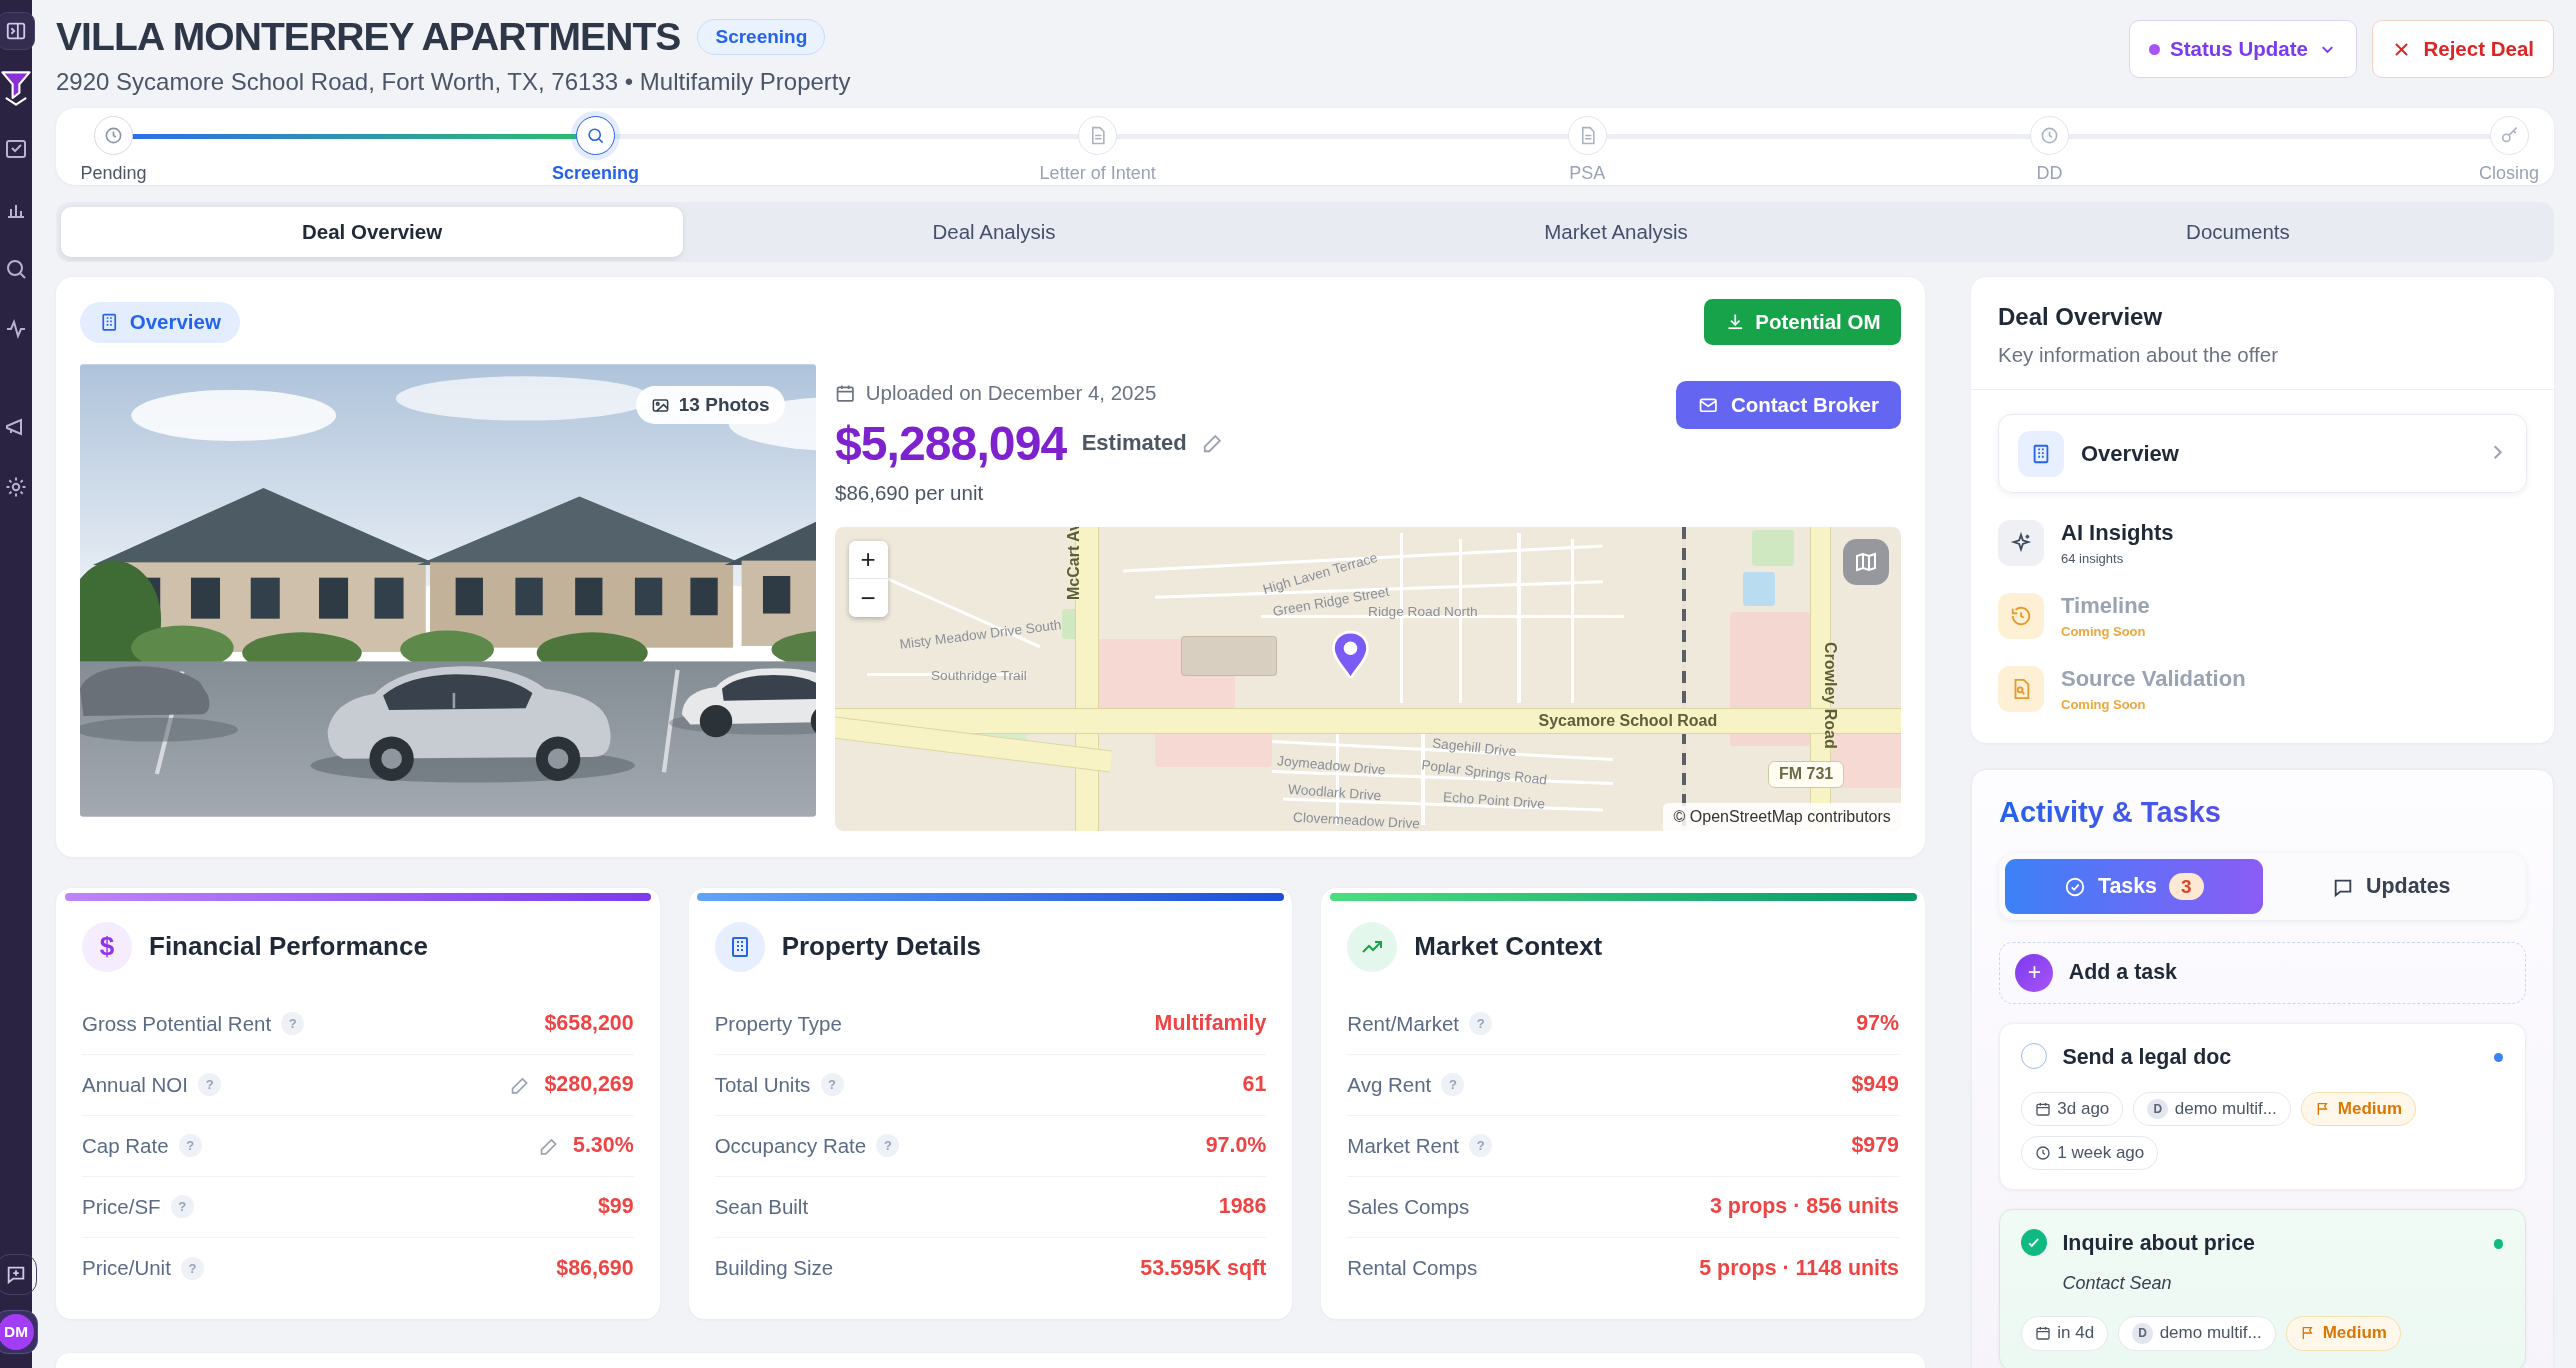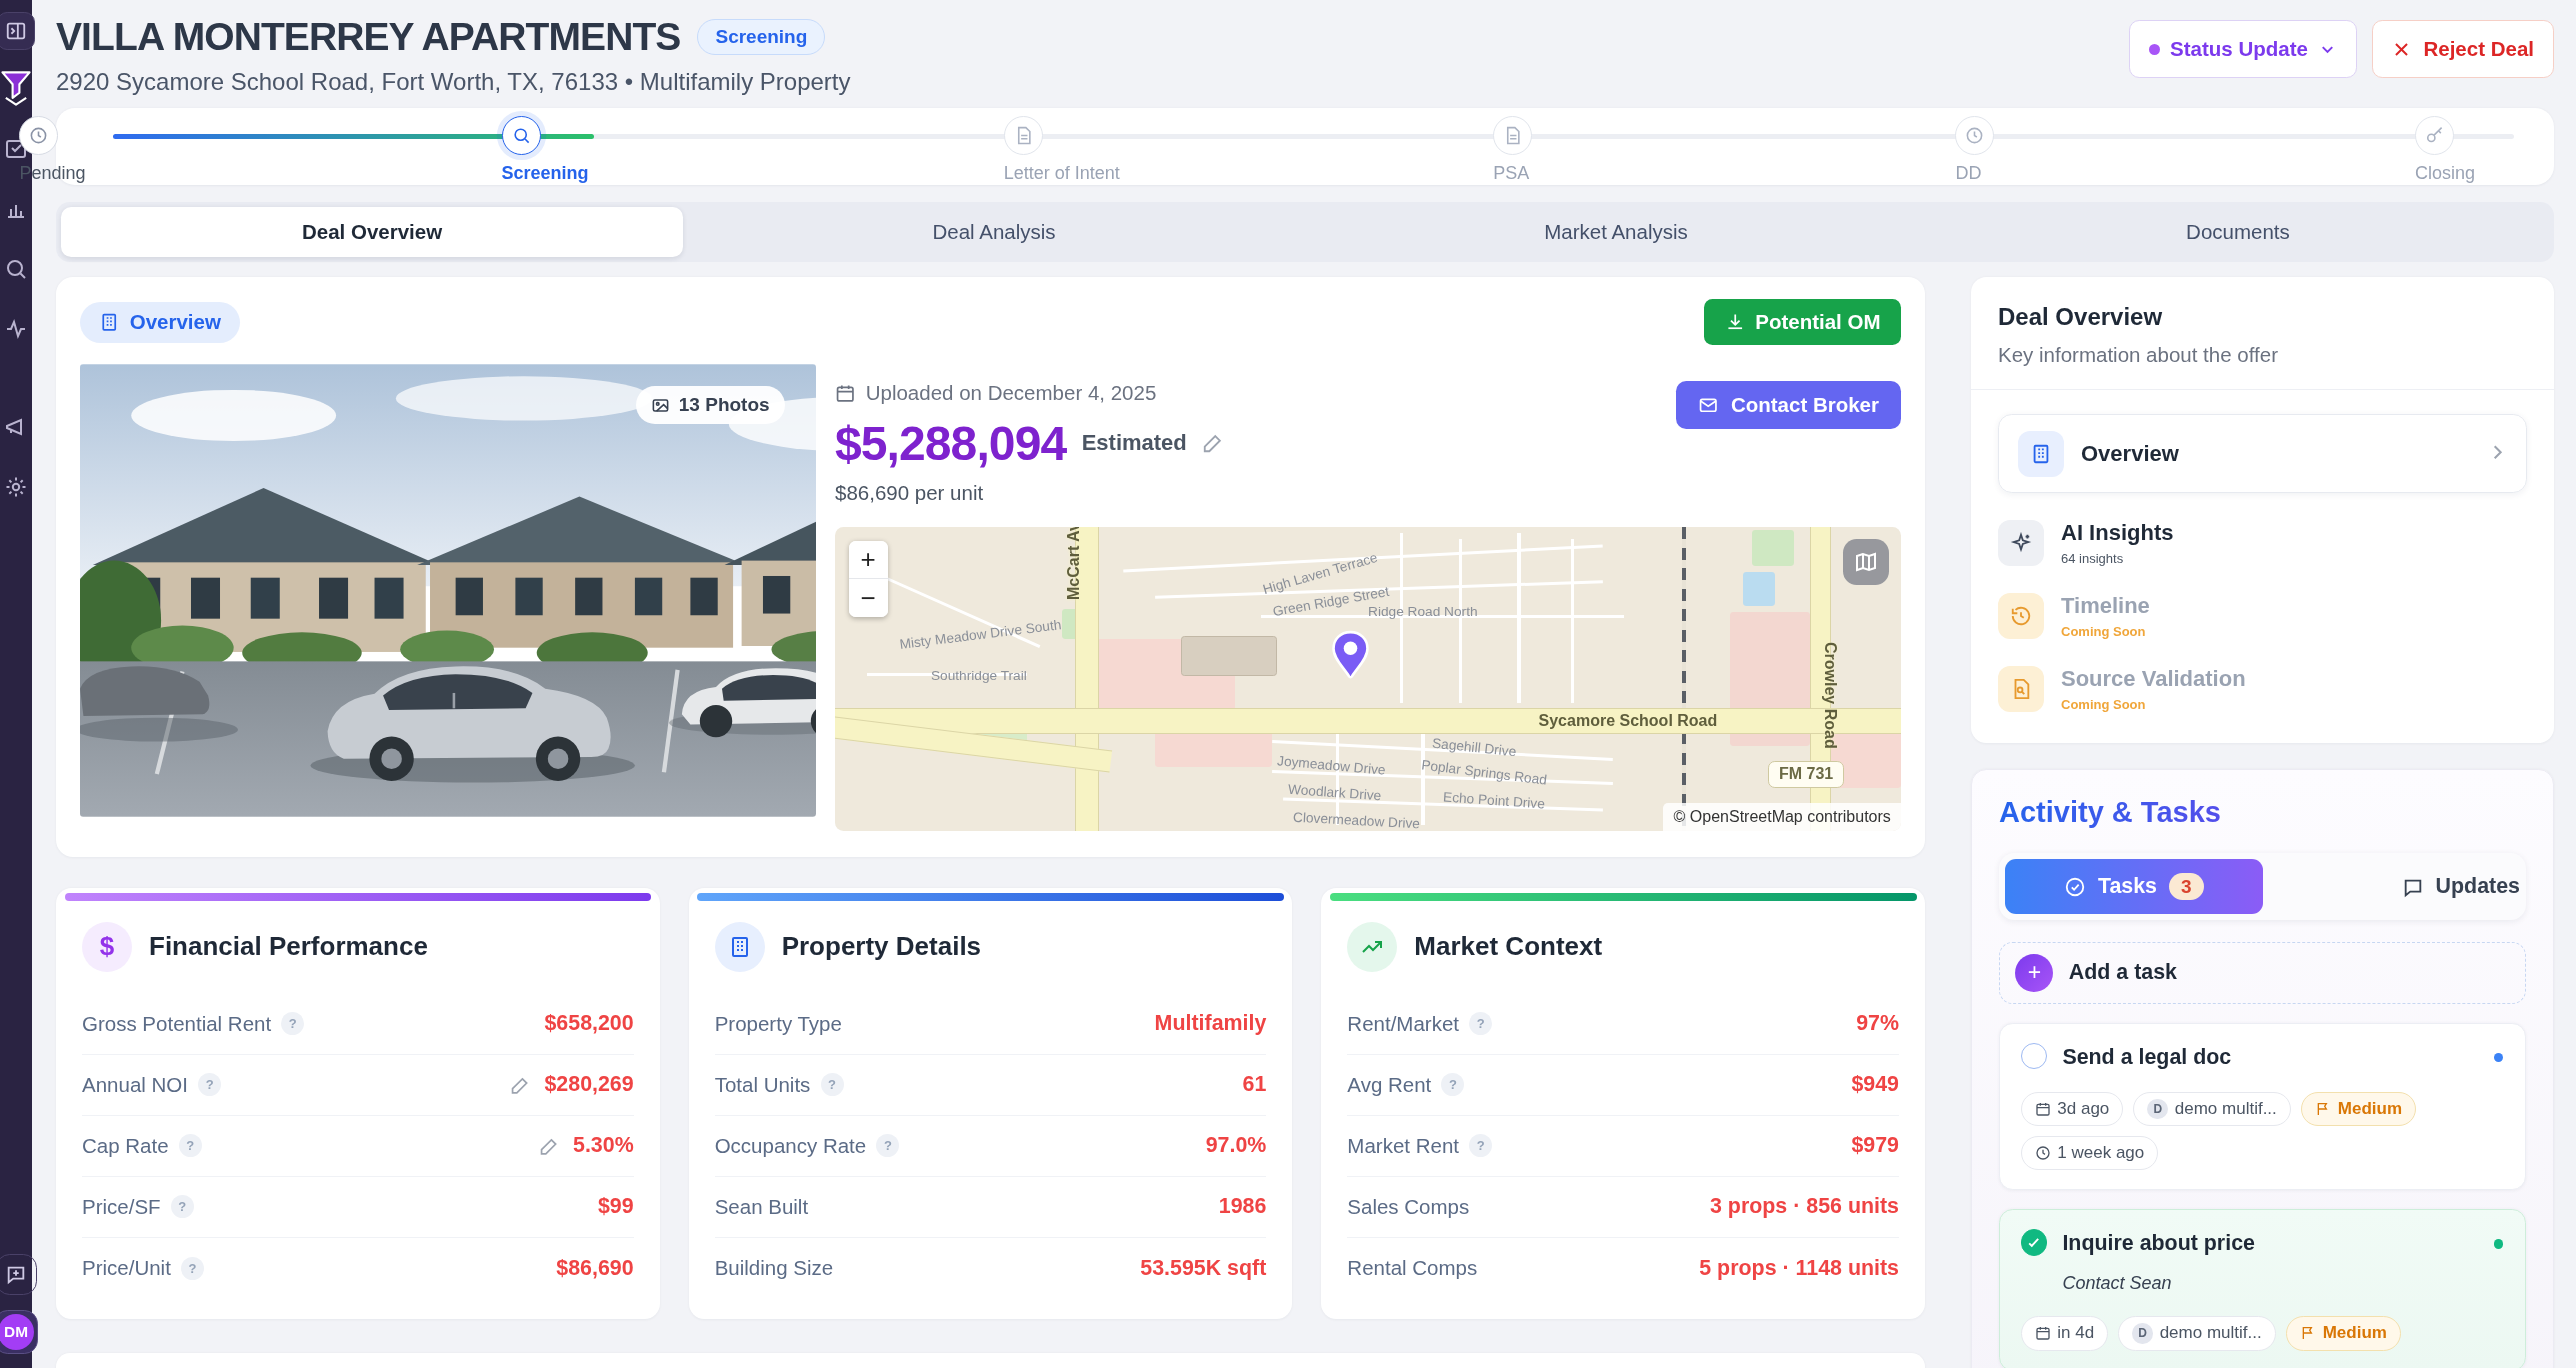--- a/index.html
+++ b/index.html
@@ -27,21 +27,21 @@
   .subtitle { margin-top:8.5px; font-size:24px; color:#4a5568; }
   .hdr-right { display:flex; gap:15.4px; margin-top:5.1px; }
   .btn-status { display:flex; align-items:center; gap:10.2px; background:#fff; border:0.9px solid #ddd2f5; border-radius:10.2px; padding:16px 19px; color:#7c3aed; font-size:20.5px; font-weight:bold; cursor:pointer; }
   .dot-purple { width:11px; height:11px; border-radius:50%; background:#a855f7; }
   .btn-reject { display:flex; align-items:center; gap:12px; background:#fff; border:0.9px solid #f6cfc6; border-radius:10.2px; padding:10.2px 19px; color:#dc2626; font-size:20.5px; font-weight:bold; cursor:pointer; }
 
   
   .stepper { position:relative; margin-top:12px; background:#fff; border-radius:19px; height:77px; box-shadow:0 0.9px 2.6px rgba(20,30,60,.06); }
   .track { position:absolute; left:2.3%; right:1.6%; top:26.5px; height:4.3px; background:#eceef3; border-radius:2.6px; }
   .track-progress { width:20%; height:100%; border-radius:2.6px; background:linear-gradient(90deg,#2f6bf0,#2bc06a); }
-  .step { position:absolute; top:8.5px; transform:translateX(-50%); display:flex; flex-direction:column; width:188px; cursor:pointer; }
+  .step { position:absolute; top:8.5px; transform:translateX(-50%); display:flex; flex-direction:column; align-items:center; width:188px; cursor:pointer; }
   .step-icon { width:39px; height:39px; border-radius:50%; background:#fff; border:1.7px solid #d7dbe4; color:#8a93a6; display:flex; align-items:center; justify-content:center; }
   .step-label { margin-top:7.7px; font-size:18px; color:#4b5563; }
   .step.active .step-icon { border-color:#2563eb; color:#2563eb; box-shadow:0 0 0 5.1px rgba(37,99,235,.12); }
   .step.active .step-label { color:#2563eb; font-weight:bold; }
   .step.future .step-icon { color:#aab2c2; border-color:#e1e5ec; }
   .step.future .step-label { color:#9aa3b4; }
 
   
   .tabs { margin-top:17px; background:#e9ebf2; border-radius:13.7px; padding:5.1px; display:flex; }
   .tab { flex:1; text-align:center; font-size:20.5px; color:#44506a; padding:13px 0; border-radius:10.2px; cursor:pointer; }
@@ -128,21 +128,21 @@
   .dp-item .lines { display:flex; flex-direction:column; gap:5.1px; }
   .dp-item-sub { font-size:13px; color:#4b5563; }
   .dp-item.disabled .dp-item-label { color:#9aa3b2; }
   .dp-item.disabled .dp-item-sub { color:#f0a63a; font-weight:bold; }
 
   .activity-card { margin-top:26px; border-radius:15.4px; padding:26px 27px 24px; background:linear-gradient(180deg,#fdfcff,#f6f4fa); border:0.9px solid #ecebf3; box-shadow:0 0.9px 2.6px rgba(20,30,60,.05); }
   .act-title { font-size:29px; font-weight:bold; background:linear-gradient(90deg,#2563eb,#9333ea); -webkit-background-clip:text; background-clip:text; color:transparent; }
   .toggle { margin-top:24px; background:#fbfbfd; border-radius:15.4px; padding:6px; display:flex; box-shadow:0 1.7px 6.8px rgba(20,30,60,.07); }
   .toggle-tasks { flex:1; display:flex; align-items:center; justify-content:center; gap:12px; background:linear-gradient(90deg,#3b82f6,#8b5cf6); border:none; border-radius:11px; color:#fff; font-size:21.4px; font-weight:bold; padding:13.7px 0; cursor:pointer; }
   .count-badge { background:#fbe9d3; color:#d9442f; border-radius:853px; font-size:19px; font-weight:bold; padding:2.6px 12px; }
-  .toggle-updates { flex:1; display:flex; align-items:center; justify-content:flex-end; gap:12px; background:transparent; border:none; color:#374151; font-size:21.4px; font-weight:bold; cursor:pointer; }
+  .toggle-updates { flex:1; display:flex; align-items:center; justify-content:center; gap:12px; background:transparent; border:none; color:#374151; font-size:21.4px; font-weight:bold; cursor:pointer; }
   .add-task { margin-top:22px; border:1.7px dashed #c7d7f2; border-radius:13.7px; padding:11px 15.4px; display:flex; align-items:center; gap:15.4px; cursor:pointer; }
   .add-circle { width:38px; height:38px; border-radius:50%; background:linear-gradient(135deg,#7c3aed,#a855f7); color:#fff; font-size:23px; display:flex; align-items:center; justify-content:center; }
   .add-label { font-size:21.4px; font-weight:bold; color:#1f2937; }
   .task { position:relative; margin-top:19px; background:#fff; border:0.9px solid #eceef4; border-radius:13.7px; padding:19px 20.5px; box-shadow:0 0.9px 3.4px rgba(20,30,60,.05); cursor:pointer; }
   .task.done { background:linear-gradient(180deg,#f1fbf6,#ecf8f2); border-color:#cdeeda; }
   .task-head { display:flex; align-items:flex-start; gap:15.4px; }
   .tcheck { width:26.5px; height:26.5px; border-radius:50%; border:1.7px solid #9db9f2; background:#fff; flex-shrink:0; cursor:pointer; }
   .tcheck.done { background:#10b981; border-color:#10b981; color:#fff; display:flex; align-items:center; justify-content:center; }
   .task-title { font-size:21.4px; font-weight:bold; color:#1f2937; margin-top:1.7px; }
   .tdot { position:absolute; right:22px; top:29px; width:9.4px; height:9.4px; border-radius:50%; }

